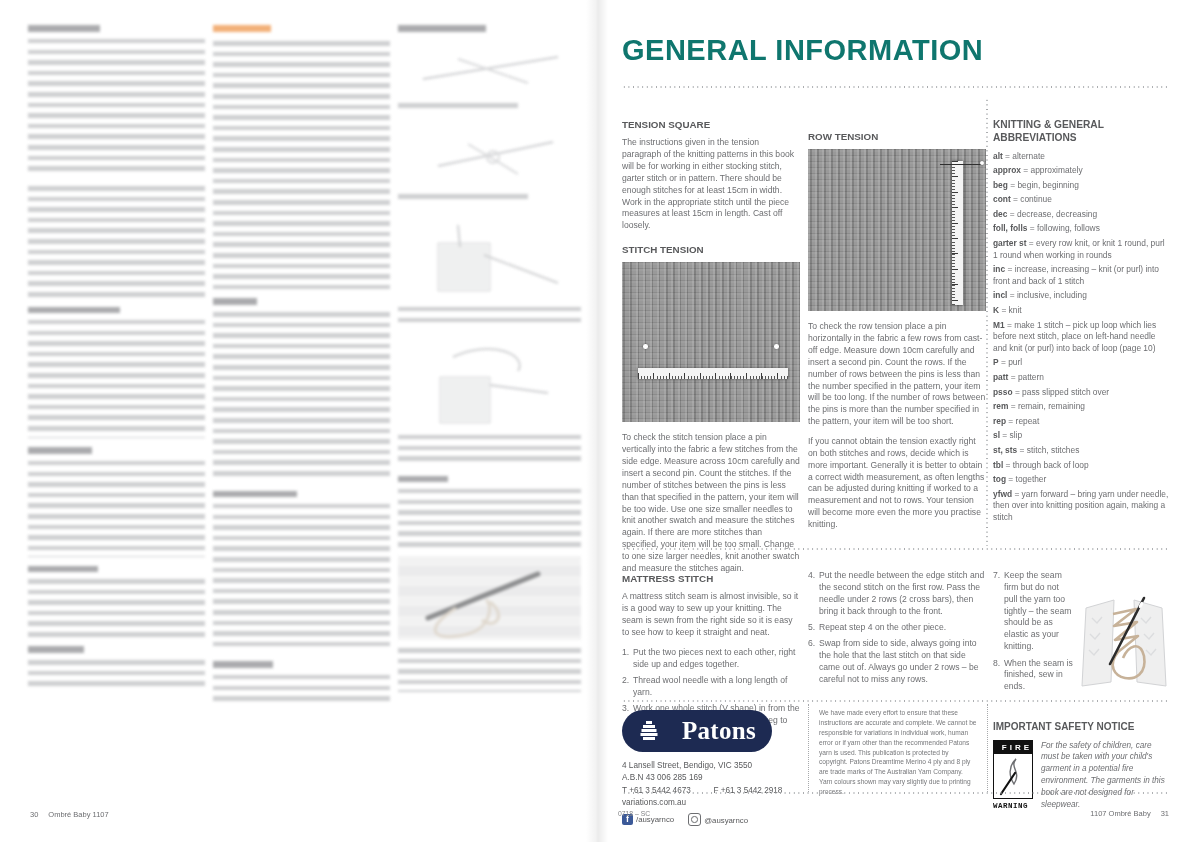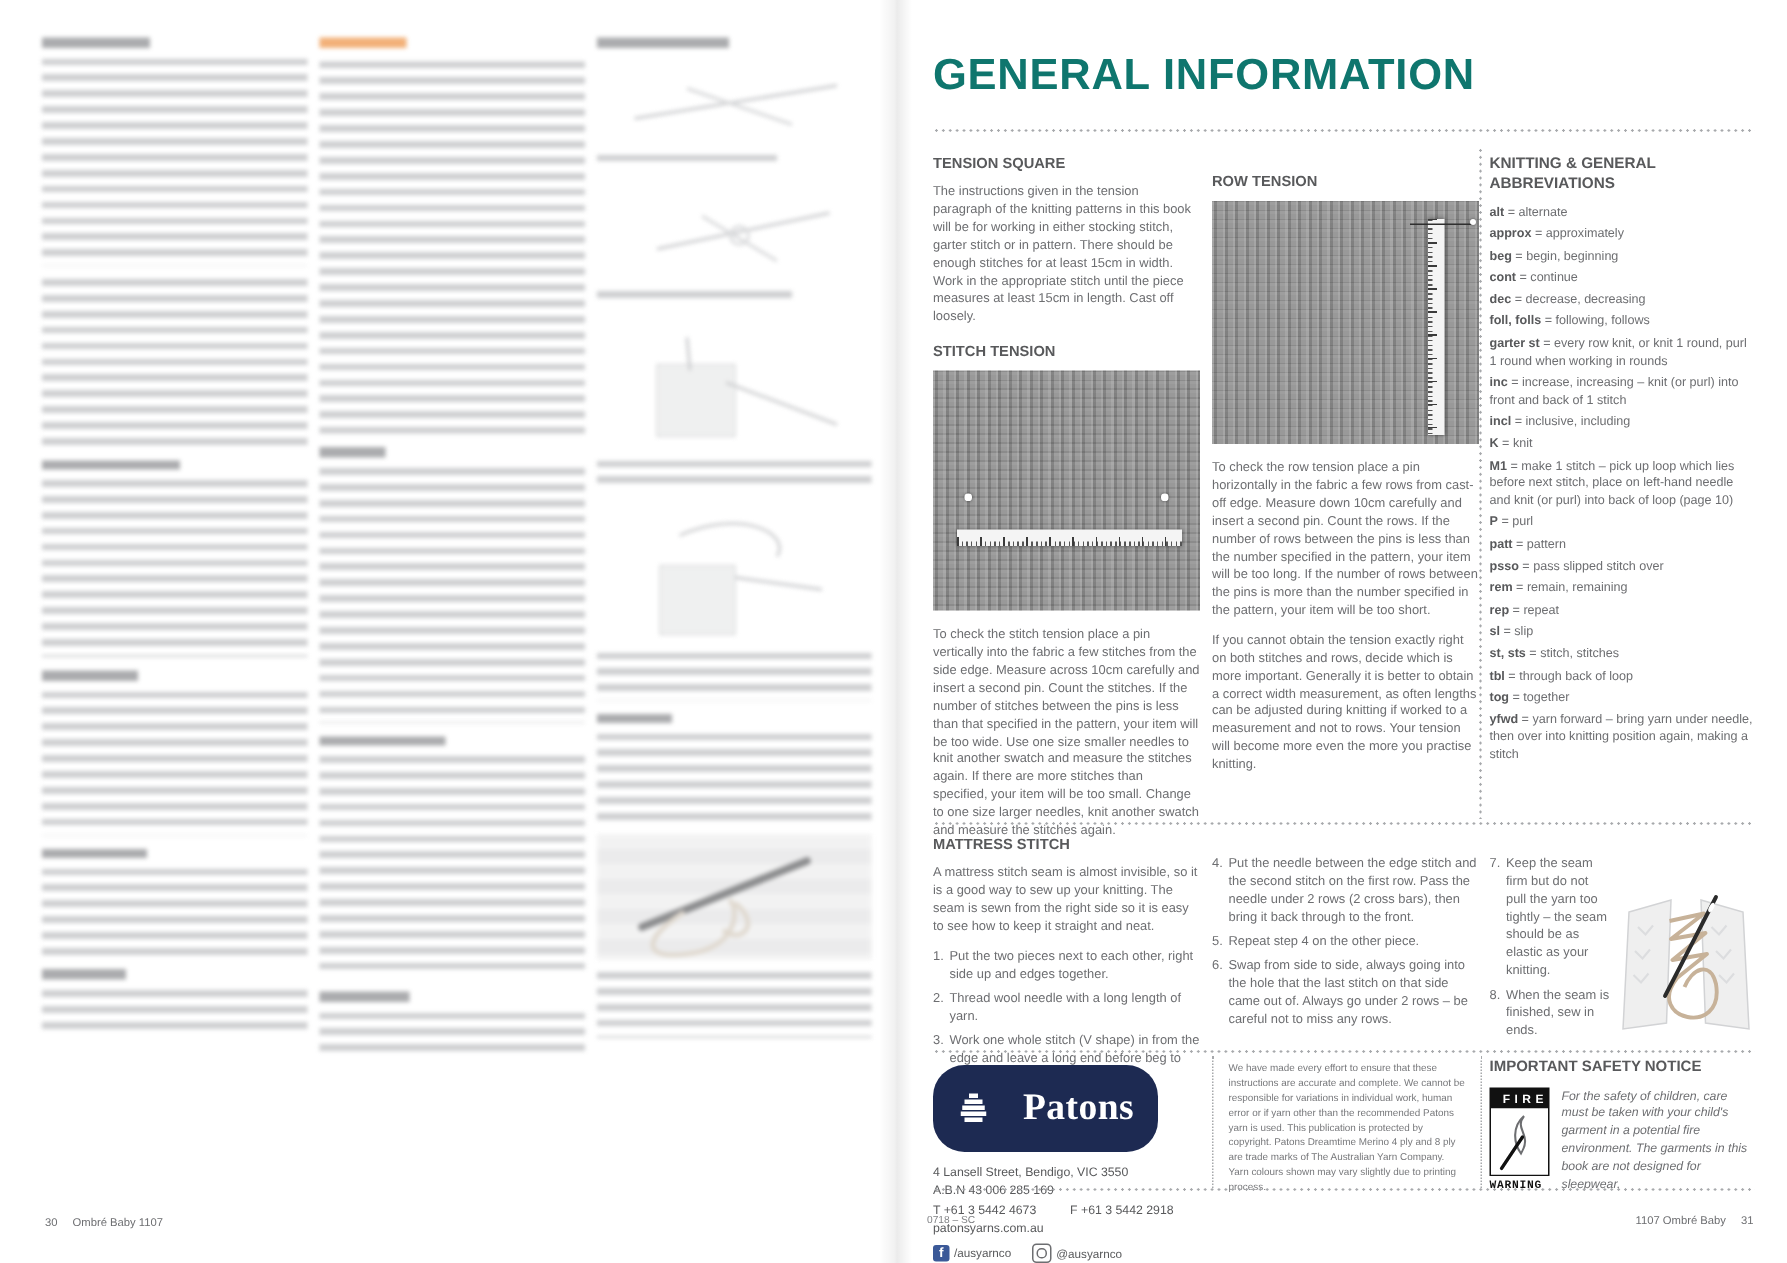--- a/index.html
+++ b/index.html
@@ -22,21 +22,21 @@
   .pnum{position:absolute;top:810px;font-size:7.5px;color:#6d6e71;}
 
   
   .rp{position:absolute;left:596px;top:0;width:595px;height:842px;font-size:8.6px;line-height:1.38;}
   .title{position:absolute;left:26px;top:30px;font-size:29px;font-weight:bold;color:#0f766e;letter-spacing:.5px;}
   .dh{position:absolute;height:2px;background-image:radial-gradient(circle,#a7a9ac 0.8px,transparent 0.95px);
       background-size:4.6px 2px;background-repeat:repeat-x;}
   .dv{position:absolute;width:2px;background-image:radial-gradient(circle,#a7a9ac 0.8px,transparent 0.95px);
       background-size:2px 4.6px;background-repeat:repeat-y;}
   .col{position:absolute;width:178px;}
-  .h2{font-size:9.8px;font-weight:bold;color:#58595b;margin:0 0 6px 0;line-height:1.25;}
+  .h2{font-size:9.8px;font-weight:bold;color:#58595b;margin:15px 0 6px 0;line-height:1.25;}
   .rp p{margin:0 0 8px 0;}
 
   .photo{position:relative;background-color:#949494;overflow:hidden;
     background-image:
       repeating-linear-gradient(90deg,rgba(255,255,255,.16) 0 1.5px,rgba(50,50,50,.20) 1.5px 3.5px,rgba(255,255,255,.05) 3.5px 7px),
       repeating-linear-gradient(180deg,rgba(0,0,0,.10) 0 1px,rgba(255,255,255,.05) 1px 3px,transparent 3px 6px);}
   .ruler-h{position:absolute;left:9%;right:7%;bottom:27%;height:11px;background:#f4f4f4;box-shadow:0 0 3px rgba(0,0,0,.45);
     background-image:
       repeating-linear-gradient(90deg,#3a3a3a 0 1px,transparent 1px 15.4px),
       repeating-linear-gradient(90deg,#555 0 1px,transparent 1px 3.1px);
@@ -48,21 +48,21 @@
       repeating-linear-gradient(180deg,#555 0 1px,transparent 1px 3.1px);
     background-size:6px 100%,3px 100%;background-position:left top,left top;background-repeat:no-repeat;}
   .pin-line{position:absolute;height:1.5px;background:#2f2f2f;}
 
   .steps{list-style:none;margin:0;padding:0;}
   .steps li{display:grid;grid-template-columns:11px 1fr;margin:0 0 4.5px 0;}
   .abbr-item{margin:0 0 3px 0;}
   .abbr-item b{color:#58595b;}
 
   
-  .logo{width:150px;height:58px;background:#1d2a52;border-radius:21px;display:flex;align-items:center;justify-content:center;gap:22px;}
+  .logo{width:150px;height:42px;background:#1d2a52;border-radius:21px;display:flex;align-items:center;justify-content:center;gap:22px;}
   .logo-text{color:#fff;font-family:"Liberation Serif","DejaVu Serif",serif;font-weight:bold;font-size:25px;letter-spacing:.3px;}
   .addr{font-size:8.2px;line-height:1.5;color:#58595b;margin-top:8px;}
   .soc{display:flex;align-items:center;gap:14px;margin-top:4px;font-size:7.8px;color:#58595b;}
   .fb{width:11px;height:11px;background:#3b5998;color:#fff;border-radius:2px;display:inline-flex;align-items:center;justify-content:center;
       font-size:9px;font-weight:bold;margin-right:3px;}
   .ig{width:11px;height:11px;border:1.4px solid #6d6e71;border-radius:3px;display:inline-flex;align-items:center;justify-content:center;margin-right:3px;}
   .ig i{width:4.5px;height:4.5px;border:1.3px solid #6d6e71;border-radius:50%;}
 
   .disc{font-size:6.6px;line-height:1.5;color:#77787b;padding:4px 10px 0 10px;height:84px;
         border-left:1px dotted #a7a9ac;border-right:1px dotted #a7a9ac;}
@@ -273,21 +273,21 @@
         <span class="logo-text">Patons</span>
       </div>
       <div class="addr">
         <div>4 Lansell Street, Bendigo, VIC 3550</div>
         <div>A.B.N 43 006 285 169</div>
         <div>
           <span>T +61 3 5442 4673</span>
           <span style="display:inline-block;width:18px"></span>
           <span>F +61 3 5442 2918</span>
         </div>
-        <div>patonsyarns.com.au</div>
+        <div>variations.com.au</div>
       </div>
       <div class="soc">
         <span><span class="fb">f</span><span>/ausyarnco</span></span>
         <span><span class="ig">
               <i></i>
             </span><span>@ausyarnco</span></span>
       </div>
     </div>
 
     <div class="col disc" style="left:212px;top:704px;width:158px">We have made every effort to ensure that these instructions are accurate and complete. We cannot be responsible for variations in individual work, human error or if yarn other than the recommended Patons yarn is used. This publication is protected by copyright. Patons Dreamtime Merino 4 ply and 8 ply are trade marks of The Australian Yarn Company. Yarn colours shown may vary slightly due to printing process.</div>

